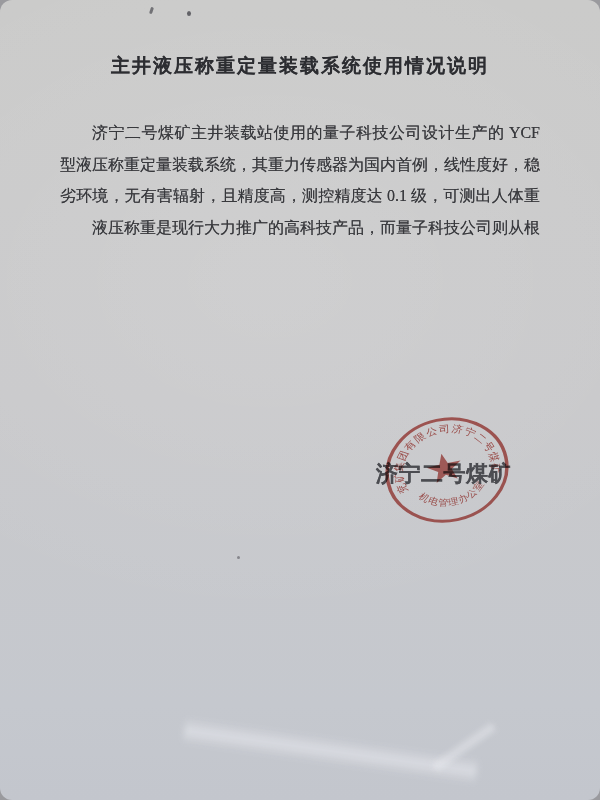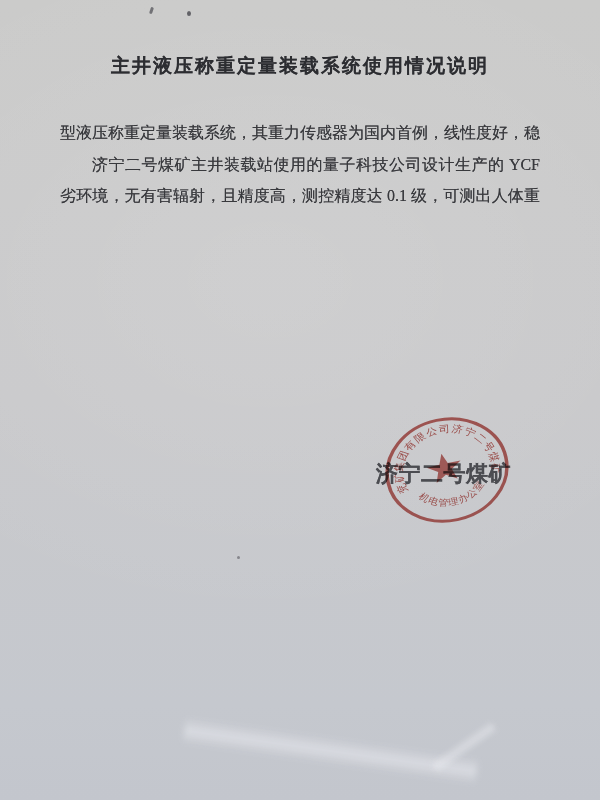--- a/index.html
+++ b/index.html
@@ -5,20 +5,21 @@
   html,body{margin:0;padding:0;background:#9a9a9e;}
   .page{
     position:relative;
     width:600px;height:800px;
     margin:0 auto;
     overflow:hidden;
     background:
       radial-gradient(ellipse 700px 500px at 45% 35%, rgba(255,255,255,0.10), rgba(255,255,255,0) 70%),
       linear-gradient(180deg, #cbcbca 0%, #c9c9cb 50%, #c5c8ce 88%, #c3c6cd 100%);
     font-family:"Liberation Serif","DejaVu Serif",serif;
+    border-radius:12px;
   }
   .title{
     position:absolute;top:53px;left:0;width:600px;
     margin:0;
     font-size:19px;font-weight:700;
     letter-spacing:2px;
     text-align:center;
     color:#2c2d31;
     text-shadow:0 0 0.5px rgba(40,40,45,.7);
   }
@@ -81,25 +82,26 @@
   <div class="speck s1"></div>
   <div class="speck s2"></div>
   <div class="speck s3"></div>
   <div class="crease"></div>
   <div class="crease2"></div>
 
   <h1 class="title">主井液压称重定量装载系统使用情况说明</h1>
 
   <div class="body-text" id="paragraphs">
       <p class="para">
+        <span class="line first">济宁二号煤矿主井装载站使用的量子科技公司设计生产的 YCF</span>
         <span class="line">型液压称重定量装载系统，其重力传感器为国内首例，线性度好，稳</span>
-        <span class="line first">济宁二号煤矿主井装载站使用的量子科技公司设计生产的 YCF</span>
         <span class="line">劣环境，无有害辐射，且精度高，测控精度达 0.1 级，可测出人体重</span>
       </p>
       <p class="para">
+        <span class="line first">液压称重是现行大力推广的高科技产品，而量子科技公司则从根</span>
       </p>
     </div>
 
   <div class="sig">济宁二号煤矿</div>
 
   <svg class="stamp-svg" viewBox="0 0 200 200" preserveAspectRatio="none" xmlns="http://www.w3.org/2000/svg">
     <defs>
       <path id="arcTop" d="M 39.9,121.9 A 64,64 0 1 1 160.1,121.9" fill="none"></path>
       <path id="arcBottom" d="M 50.9,134.4 A 60,60 0 0 0 149.1,134.4" fill="none"></path>
     </defs>

